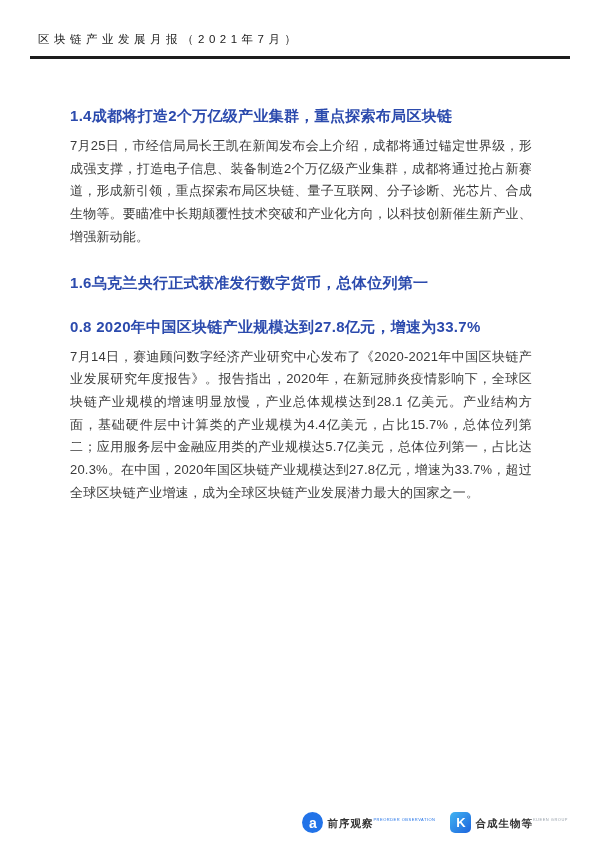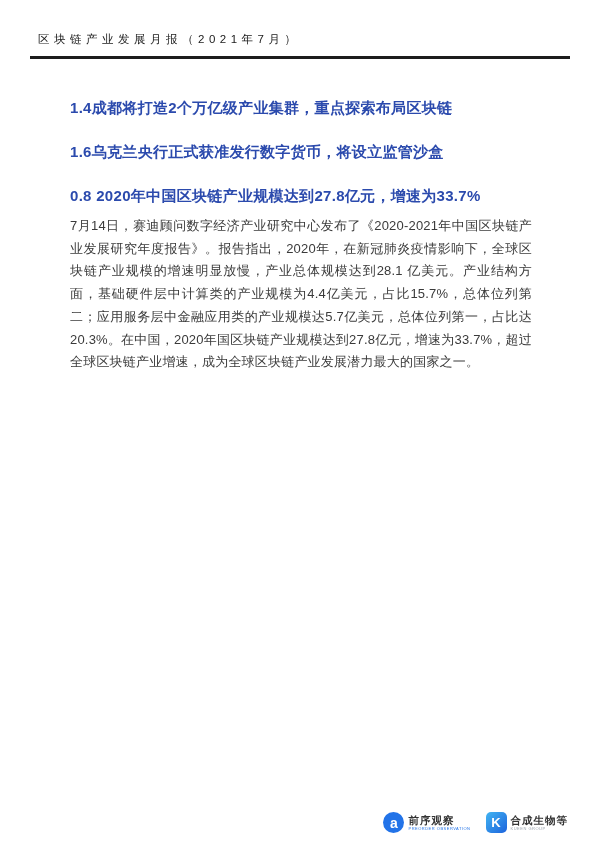--- a/index.html
+++ b/index.html
@@ -42,21 +42,21 @@
     right: 68px;
   }
   .section h2 {
     font-size: 15px;
     line-height: 20px;
     font-weight: bold;
     color: var(--heading-blue, #2b4aad);
     letter-spacing: 0.3px;
     margin: 24px 0 9px 0;
   }
-  .section:first-child h2 { margin-top: 8px; }
+  .section:first-child h2 { margin-top: 16px; }
   .section p {
     font-size: 13px;
     line-height: 22.7px;
     color: var(--body-text, #3a3a3a);
     text-align: justify;
     letter-spacing: 0.2px;
   }
 
   
   .page-footer {
@@ -87,21 +87,21 @@
     background: var(--logo-blue, #2273e8);
     font-size: 14px;
     line-height: 1;
   }
   .brand-mark.square {
     border-radius: 5px;
     background: linear-gradient(135deg, #41b4f2 0%, #1d64dd 100%);
     font-size: 13px;
     line-height: 1;
   }
-  .brand-text { display: flex; flex-direction: column; }
+  .brand-text { display: flex; flex-direction: row; }
   .brand-name {
     font-size: 10.5px;
     font-weight: bold;
     color: #333333;
     letter-spacing: 1px;
     line-height: 12px;
     white-space: nowrap;
   }
   .brand-sub {
     font-size: 4px;
@@ -119,25 +119,26 @@
 
   <header class="page-header">
     <div class="header-title">区块链产业发展月报（2021年7月）</div>
     <div class="header-rule"></div>
   </header>
 
   <main class="content">
 
     <section class="section">
       <h2>1.4成都将打造2个万亿级产业集群，重点探索布局区块链</h2>
+      <p>7月25日，市经信局局长王凯在新闻发布会上介绍，成都将通过锚定世界级，形成强支撑，打造电子信息、装备制造2个万亿级产业集群，成都将通过抢占新赛道，形成新引领，重点探索布局区块链、量子互联网、分子诊断、光芯片、合成生物等。要瞄准中长期颠覆性技术突破和产业化方向，以科技创新催生新产业、增强新动能。</p>
     </section>
 
 
     <section class="section">
-      <h2>1.6乌克兰央行正式获准发行数字货币，将设立监管沙盒</h2>
+      <h2>1.6乌克兰央行正式获准发行数字货币，总体位列第一</h2>
     </section>
 
     <section class="section">
       <h2>0.8 2020年中国区块链产业规模达到27.8亿元，增速为33.7%</h2>
       <p>7月14日，赛迪顾问数字经济产业研究中心发布了《2020-2021年中国区块链产业发展研究年度报告》。报告指出，2020年，在新冠肺炎疫情影响下，全球区块链产业规模的增速明显放慢，产业总体规模达到28.1 亿美元。产业结构方面，基础硬件层中计算类的产业规模为4.4亿美元，占比15.7%，总体位列第二；应用服务层中金融应用类的产业规模达5.7亿美元，总体位列第一，占比达20.3%。在中国，2020年国区块链产业规模达到27.8亿元，增速为33.7%，超过全球区块链产业增速，成为全球区块链产业发展潜力最大的国家之一。</p>
     </section>
 
   </main>
 
   <footer class="page-footer">

